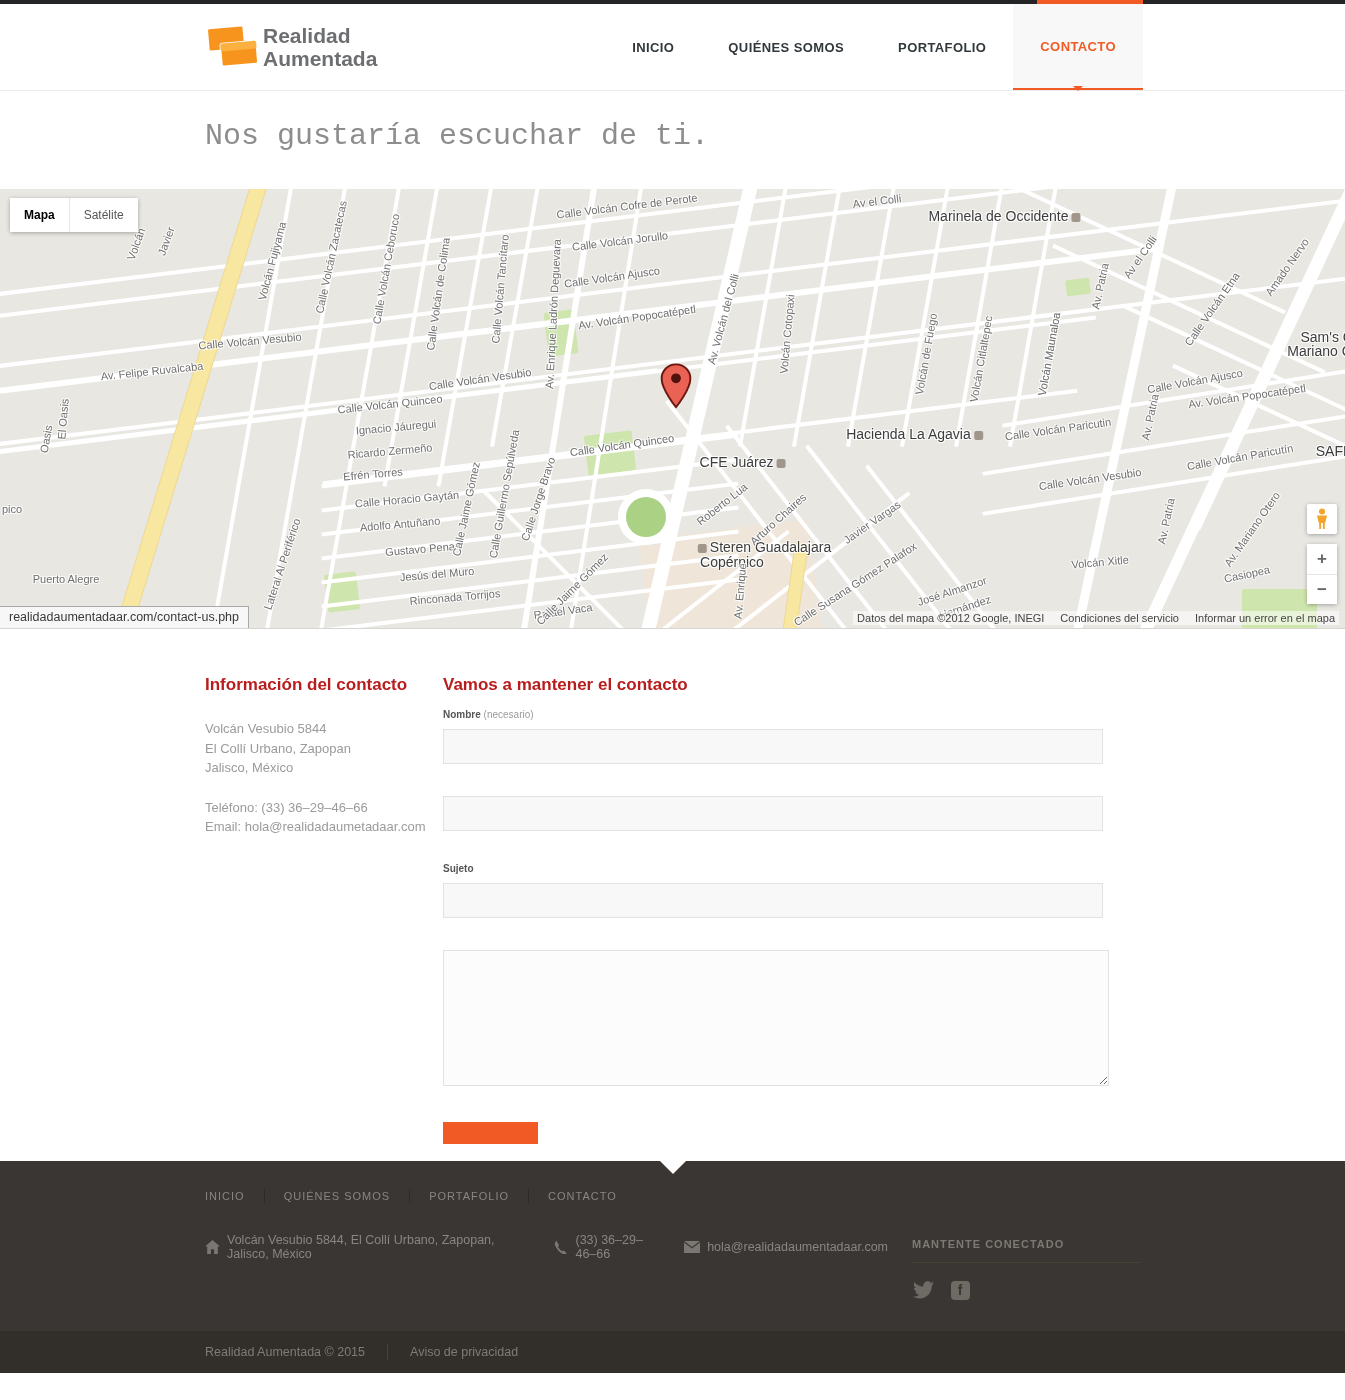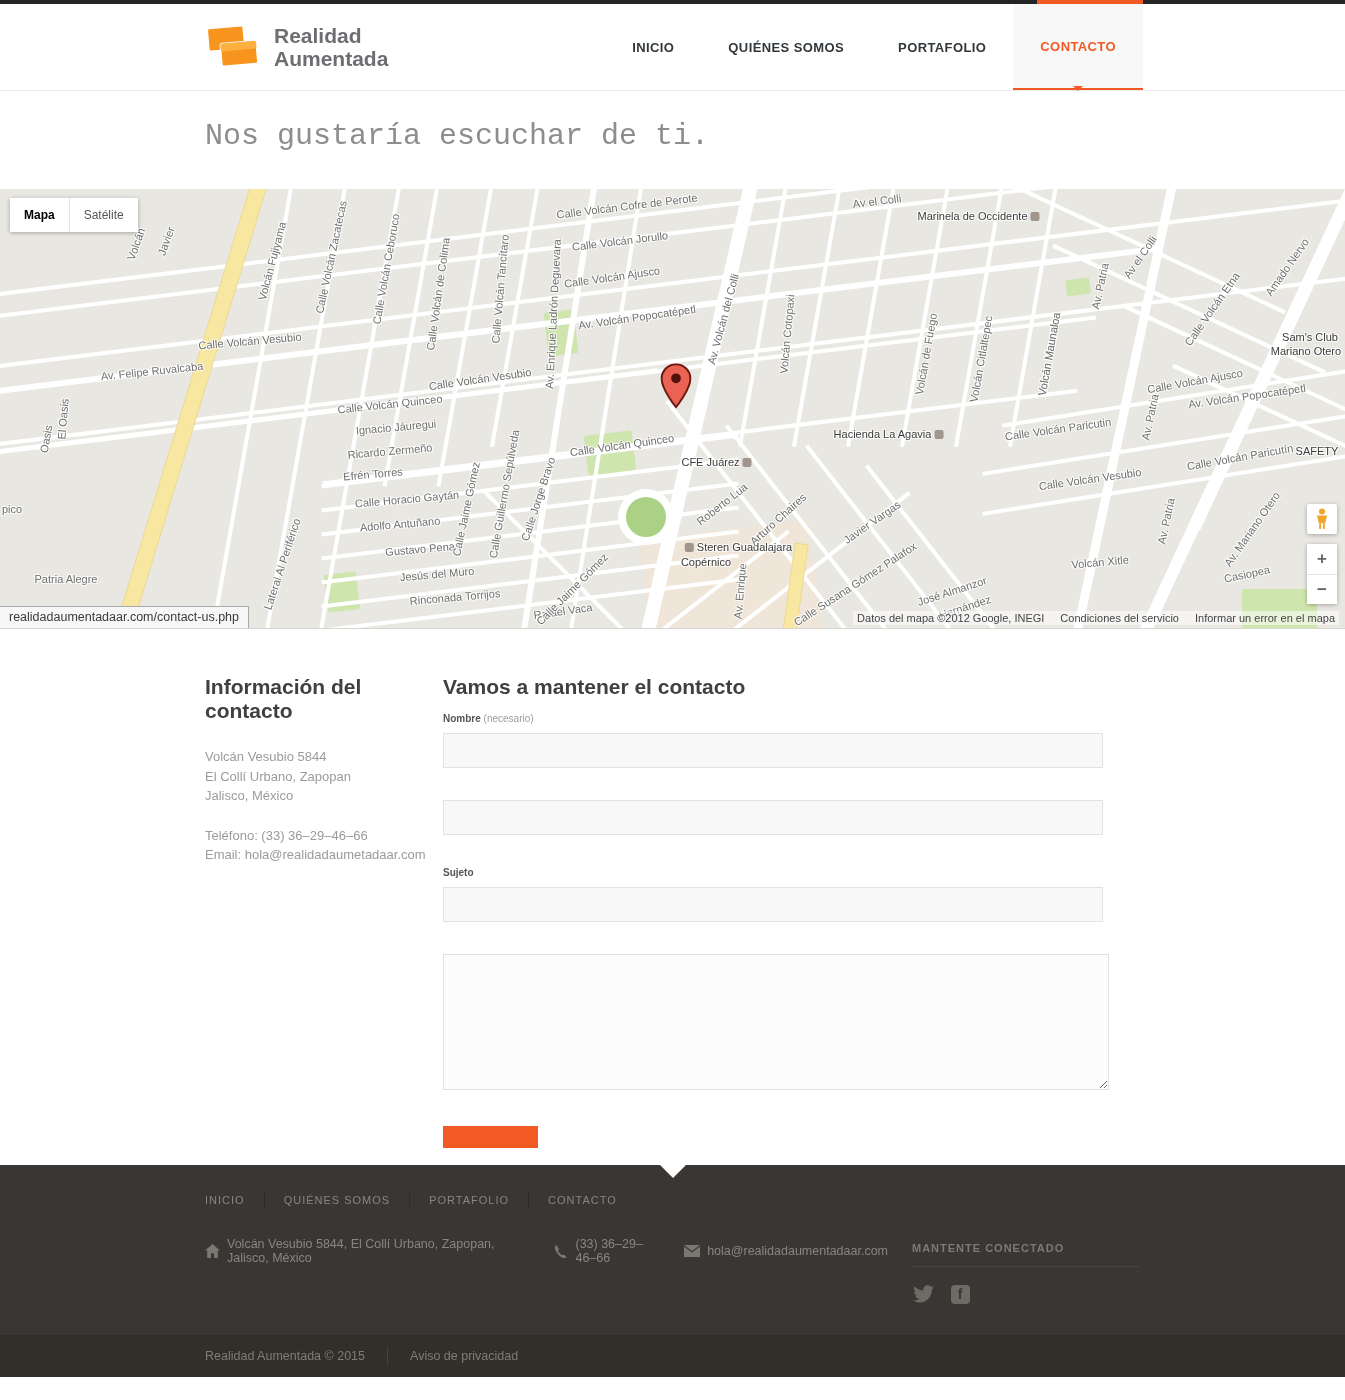--- a/index.html
+++ b/index.html
@@ -6,21 +6,21 @@
   html,body { margin:0; padding:0; }
   body {
     width:1345px; height:1400px; background:#fff; position:relative;
     font-family:"Liberation Sans", sans-serif; overflow:hidden;
   }
   
   .topbar { height:4px; background:#222426; position:relative; z-index:5; }
   .topbar .accent-seg { position:absolute; left:1037px; top:0; width:106px; height:4px; background:#f15a24; }
   
   header { height:87px; background:#fff; border-bottom:1px solid #ebebeb; display:flex; align-items:stretch; }
-  .logo { display:flex; align-items:center; gap:13px; margin-left:205px; cursor:pointer; }
+  .logo { display:flex; align-items:center; gap:2px; margin-left:205px; cursor:pointer; }
   .logo-text { font-size:21px; font-weight:bold; color:#6d6e71; line-height:1.1; }
   nav { margin-left:auto; margin-right:202px; display:flex; align-items:stretch; }
   .nav-item { display:flex; align-items:center; padding:0 27px; font-size:13px; font-weight:bold;
     letter-spacing:.4px; color:#31373b; cursor:pointer; }
   .nav-item.active { background:#f8f8f8; color:#f15a24; border-bottom:2px solid #f15a24; position:relative; }
   .nav-item.active::after { content:""; position:absolute; left:50%; bottom:-8px; transform:translateX(-50%);
     border:5px solid transparent; border-top-color:#f15a24; }
   
   .title-wrap { padding:28px 0 36px 205px;font-family:Liberation Mono, monospace; }
   .title-wrap h1 { margin:0; font-size:30px; font-weight:400; color:#8d8d8d; line-height:34px; }
@@ -29,21 +29,21 @@
   .shape { position:absolute; }
   .st   { background:#ffffff; }
   .yel  { background:#f8e7a1; box-shadow:0 0 0 1px #ecd994; }
   .tan  { background:#efe5d8; }
   .park { background:#cfe5ae; border-radius:2px; }
   .ringw{ background:#ffffff; border-radius:50%; }
   .parkc{ background:#abd284; border-radius:50%; }
   .mlab { position:absolute; font-size:11px; color:#6f6f6f; white-space:nowrap;
     text-shadow:1px 1px 0 rgba(255,255,255,.85), -1px -1px 0 rgba(255,255,255,.85),
                 1px -1px 0 rgba(255,255,255,.85), -1px 1px 0 rgba(255,255,255,.85); }
-  .mlab.poi { color:#3c3c3c; font-size:11px; }
+  .mlab.poi { color:#3c3c3c; font-size:14px;margin-left:26px; }
   .poi-ic { display:inline-block; width:9px; height:9px; background:#a1968b; border-radius:2px;
     margin:0 3px; vertical-align:-1px; }
   .map-type { position:absolute; top:9px; left:10px; display:flex; background:#fff; border-radius:2px;
     box-shadow:0 1px 4px rgba(0,0,0,.3); z-index:4; }
   .mt-btn { padding:10px 14px; font-size:12px; color:#565656; background:#fff; border:0; cursor:pointer;
     font-family:"Liberation Sans",sans-serif; }
   .mt-btn.sel { font-weight:bold; color:#000; }
   .mt-btn + .mt-btn { border-left:1px solid #e6e6e6; }
   .pegman-box { position:absolute; right:8px; top:315px; width:30px; height:30px; background:#fff;
     border-radius:2px; box-shadow:0 1px 4px rgba(0,0,0,.3); display:flex; align-items:center;
@@ -54,21 +54,21 @@
     cursor:pointer; line-height:1; }
   .zoom-btn:first-child { border-bottom:1px solid #e6e6e6; }
   .status-tooltip { position:absolute; left:0; bottom:0; background:#f7f7f7; border:1px solid #a9a9a9;
     border-left:0; border-bottom:0; padding:3px 9px 4px; font-size:12.5px; color:#3a3a3a; z-index:4; }
   .map-attrib { position:absolute; right:6px; bottom:3px; display:flex; gap:16px; font-size:11px;
     color:#444; z-index:3; background:rgba(255,255,255,.55); padding:1px 4px; }
   .map-attrib span { cursor:pointer; }
   .marker { position:absolute; z-index:3; }
   
   .content { display:flex; padding:46px 0 14px 205px; }
-  .content h3 { font-size:21px; color:#404040; margin:0 0 24px; font-weight:bold; }
+  .content h3 { font-size:17px; color:#b91c1c; margin:0 0 24px; font-weight:bold; }
   .info { width:238px; }
   .info p { margin:0; font-size:13px; color:#9b9b9b; line-height:1.5; }
   .info .gap { height:20px; }
   .formcol { width:670px; }
   .formcol h3 { margin-bottom:14px; }
   .field { margin-bottom:32px; }
   .flabel { font-size:10px; color:#555; margin-bottom:9px; }
   .flabel b { font-weight:bold; }
   .flabel span { color:#9b9b9b; font-weight:normal; }
   .field input { width:660px; height:35px; background:#f8f8f8; border:1px solid #e2e2e2; padding:0 8px;
@@ -249,21 +249,21 @@
       <span class="mlab" style="left: 500px; top: 100px; transform: translate(-50%, -50%) rotate(-85deg);">Calle Volcán Tancítaro</span>
       <span class="mlab" style="left: 438px; top: 105px; transform: translate(-50%, -50%) rotate(-82deg);">Calle Volcán de Colima</span>
       <span class="mlab" style="left: 386px; top: 80px; transform: translate(-50%, -50%) rotate(-80deg);">Calle Volcán Ceboruco</span>
       <span class="mlab" style="left: 331px; top: 68px; transform: translate(-50%, -50%) rotate(-78deg);">Calle Volcán Zacatecas</span>
       <span class="mlab" style="left: 272px; top: 72px; transform: translate(-50%, -50%) rotate(-75deg);">Volcán Fujiyama</span>
       <span class="mlab" style="left: 136px; top: 55px; transform: translate(-50%, -50%) rotate(-70deg);">Volcán</span>
       <span class="mlab" style="left: 166px; top: 52px; transform: translate(-50%, -50%) rotate(-70deg);">Javier</span>
       <span class="mlab" style="left: 63px; top: 230px; transform: translate(-50%, -50%) rotate(-85deg);">El Oasis</span>
       <span class="mlab" style="left: 46px; top: 250px; transform: translate(-50%, -50%) rotate(-80deg);">Oasis</span>
       <span class="mlab" style="left: 12px; top: 320px; transform: translate(-50%, -50%) rotate(0deg);">pico</span>
-      <span class="mlab" style="left: 66px; top: 390px; transform: translate(-50%, -50%) rotate(0deg);">Patria Alegre</span>
+      <span class="mlab" style="left: 66px; top: 390px; transform: translate(-50%, -50%) rotate(0deg);">Puerto Alegre</span>
       <span class="mlab" style="left: 282px; top: 375px; transform: translate(-50%, -50%) rotate(-72deg);">Lateral Al Periférico</span>
       <span class="mlab" style="left: 740px; top: 402px; transform: translate(-50%, -50%) rotate(-85deg);">Av. Enrique</span>
       <span class="mlab" style="left: 466px; top: 320px; transform: translate(-50%, -50%) rotate(-78deg);">Calle Jaime Gómez</span>
       <span class="mlab" style="left: 504px; top: 305px; transform: translate(-50%, -50%) rotate(-80deg);">Calle Guillermo Sepúlveda</span>
       <span class="mlab" style="left: 538px; top: 310px; transform: translate(-50%, -50%) rotate(-72deg);">Calle Jorge Bravo</span>
       <span class="mlab" style="left: 572px; top: 400px; transform: translate(-50%, -50%) rotate(-45deg);">Calle Jaime Gómez</span>
       <span class="mlab" style="left: 1049px; top: 165px; transform: translate(-50%, -50%) rotate(-80deg);">Volcán Maunaloa</span>
     </div>
 
   <svg class="marker" style="left:659px; top:174px;" width="34" height="46" viewBox="0 0 24 34">

